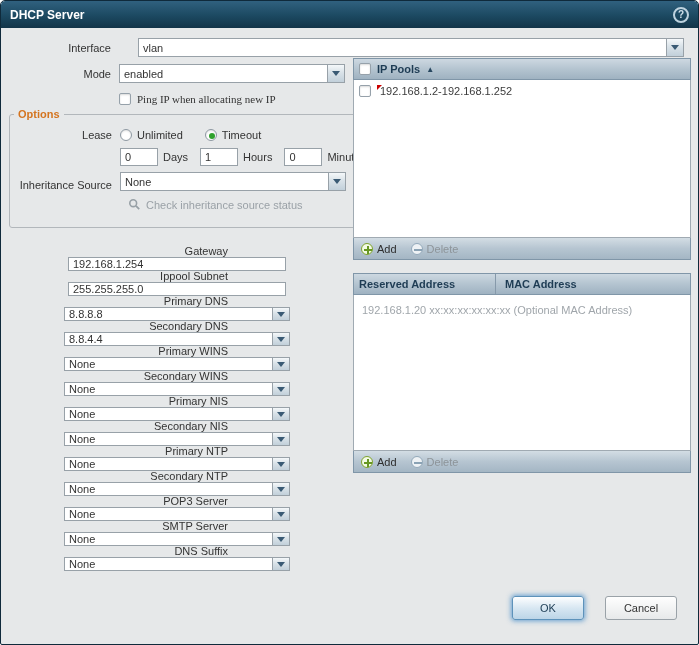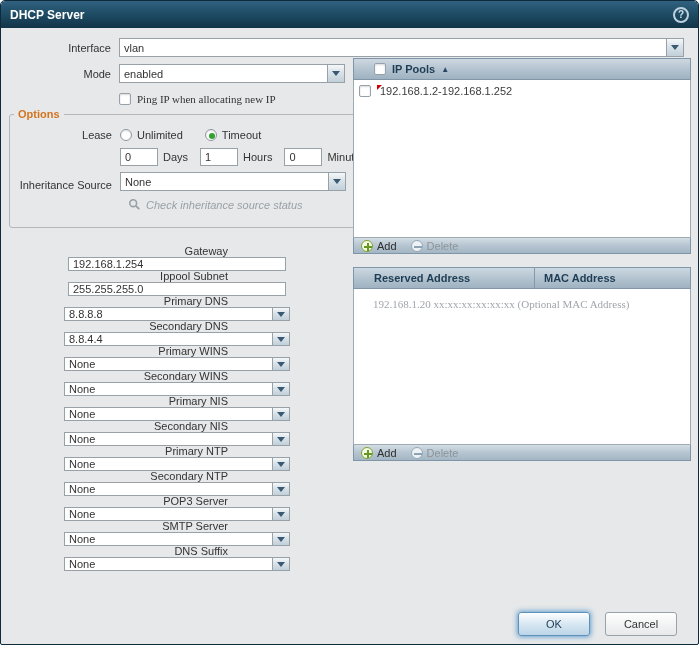--- a/index.html
+++ b/index.html
@@ -52,57 +52,57 @@
     display:inline-block; width:12px; height:12px; border-radius:50%;
     background:#fff; border:1px solid #8d98a1; position:relative; cursor:pointer;
     box-shadow:inset 0 1px 2px rgba(0,0,0,.12); flex:0 0 auto;
   }
   .rdot.on::after {
     content:''; position:absolute; left:3px; top:3px; width:6px; height:6px;
     border-radius:50%; background:#2fa12c;
   }
 
   
-  .row-interface { position:absolute; top:37px; left:0; width:699px; display:flex; align-items:center; }
+  .row-interface { position:absolute; top:37px; left:0; width:699px; display:flex; align-items:center;gap:19px; }
   .row-interface .combo { flex:1; margin-right:16px; }
   .row-mode { position:absolute; top:63px; left:0; display:flex; align-items:center; }
   .row-mode .combo { width:226px; }
   .row-ping { position:absolute; top:92px; left:118px; display:flex; align-items:center; gap:6px;font-family:Liberation Serif, serif; }
 
   
   .options-fs {
     position:absolute; top:107px; left:8px; width:337px; height:120px;
     border:1px solid #b2b7bb; border-radius:3px; margin:0; padding:2px 0 0 0;
   }
   .options-fs legend { color:#d4741f; font-weight:bold; margin-left:4px; padding:0 4px; font-size:11px; }
   .options-fs .lbl { width:102px; }
   .fsrow { display:flex; align-items:flex-end; margin-bottom:6px; height:19px; }
   .radio-item { display:inline-flex; align-items:center; gap:5px; margin-right:22px; cursor:pointer; }
   .time-row { margin-left:110px; display:flex; align-items:center; height:19px; margin-bottom:6px; }
   .tinput { width:38px; height:18px; border:1px solid #98a1a8; padding:0 4px; background:#fff; margin-right:5px; }
   .tl { margin-right:12px; }
-  .check-row { margin-left:118px; display:flex; align-items:center; gap:5px; color:#9aa1a7; height:15px; cursor:pointer;font-style:italic; }
+  .check-row { margin-left:118px; display:flex; align-items:center; gap:5px; color:#9aa1a7; height:15px; cursor:pointer; }
 
   
   .fields-col { position:absolute; top:244px; left:0; width:352px; }
   .frow { display:flex; align-items:center; height:25px;flex-direction:column; }
   .frow .combo { width:226px; }
 
   
   .rightcol { position:absolute; top:57px; left:352px; width:338px; }
   .thead {
-    height:22px; display:flex; align-items:center; gap:6px; padding:0 20px;
+    height:22px; display:flex; align-items:center; gap:6px; padding:0 5px;
     background:linear-gradient(180deg,#cdd8e1,#b4c4d0 50%,#9fb2c1);
     border:1px solid #8096a8; font-weight:bold; color:#1e3c54; cursor:pointer;
   }
   .tbody { background:#fff; border:1px solid #a0aab2; border-top:none; }
   .tbody.pools { height:158px; }
   .tbody.resv { height:156px; }
   .tfoot {
-    height:16px; display:flex; align-items:center; gap:14px; padding:0 7px;
+    height:22px; display:flex; align-items:center; gap:14px; padding:0 7px;
     background:linear-gradient(180deg,#d3dde4,#b6c5d1 50%,#a4b6c4);
     border:1px solid #8096a8; border-top:none;
   }
   .sort { font-size:8px; color:#27465f; margin-top:1px; }
   .trow { display:flex; align-items:center; gap:7px; height:21px; padding:0 5px; cursor:pointer; }
   .cellval { position:relative; padding-left:2px; color:#3c3c3c; }
   .cellval.edited::before {
     content:''; position:absolute; left:-1px; top:0;
     border-top:5px solid #cc0000; border-right:5px solid transparent;
   }
@@ -113,26 +113,26 @@
     background:#f3fae4; border:1px solid #7fa32f; position:relative;
   }
   .icon-add::before { content:''; position:absolute; left:2px; top:5px; width:8px; height:2px; background:#679722; }
   .icon-add::after  { content:''; position:absolute; left:5px; top:2px; width:2px; height:8px; background:#679722; }
   .icon-del {
     display:inline-block; width:12px; height:12px; border-radius:50%;
     background:#eef2f5; border:1px solid #93a9ba; position:relative;
   }
   .icon-del::before { content:''; position:absolute; left:2px; top:5px; width:8px; height:2px; background:#8aa2b4; }
   .reserved-table { margin-top:13px; }
-  .hcell.c1 { width:166px; align-self:stretch; display:flex; align-items:center; border-right:1px solid #8699aa; margin:0 -5px 0 -5px; padding:0 5px; }
+  .hcell.c1 { width:142px; align-self:stretch; display:flex; align-items:center; border-right:1px solid #8699aa; margin:0 -5px 0 -5px; padding:0 5px; }
   .hcell.c2 { padding-left:8px; }
-  .hint { color:#a0a6ab; padding:9px 19px;font-family:Liberation Serif, serif; }
-
-  
-  .btnbar { position:absolute; right:21px; bottom:8px; display:flex; gap:15px; }
+  .hint { color:#a0a6ab; padding:9px 8px; }
+
+  
+  .btnbar { position:absolute; right:21px; bottom:24px; display:flex; gap:21px; }
   .btn { width:72px; height:24px; border-radius:3px; cursor:pointer; }
   .btn.ok {
     background:linear-gradient(180deg,#fdfeff,#d8e7f2 50%,#bcd5e7);
     border:1px solid #5d92ba; color:#1d3d55;
     box-shadow:0 0 5px 1px rgba(70,140,200,.8);
   }
   .btn.cancel {
     background:linear-gradient(180deg,#fefefe,#e7e9ea);
     border:1px solid #9aa2a8; color:#333;
   }

